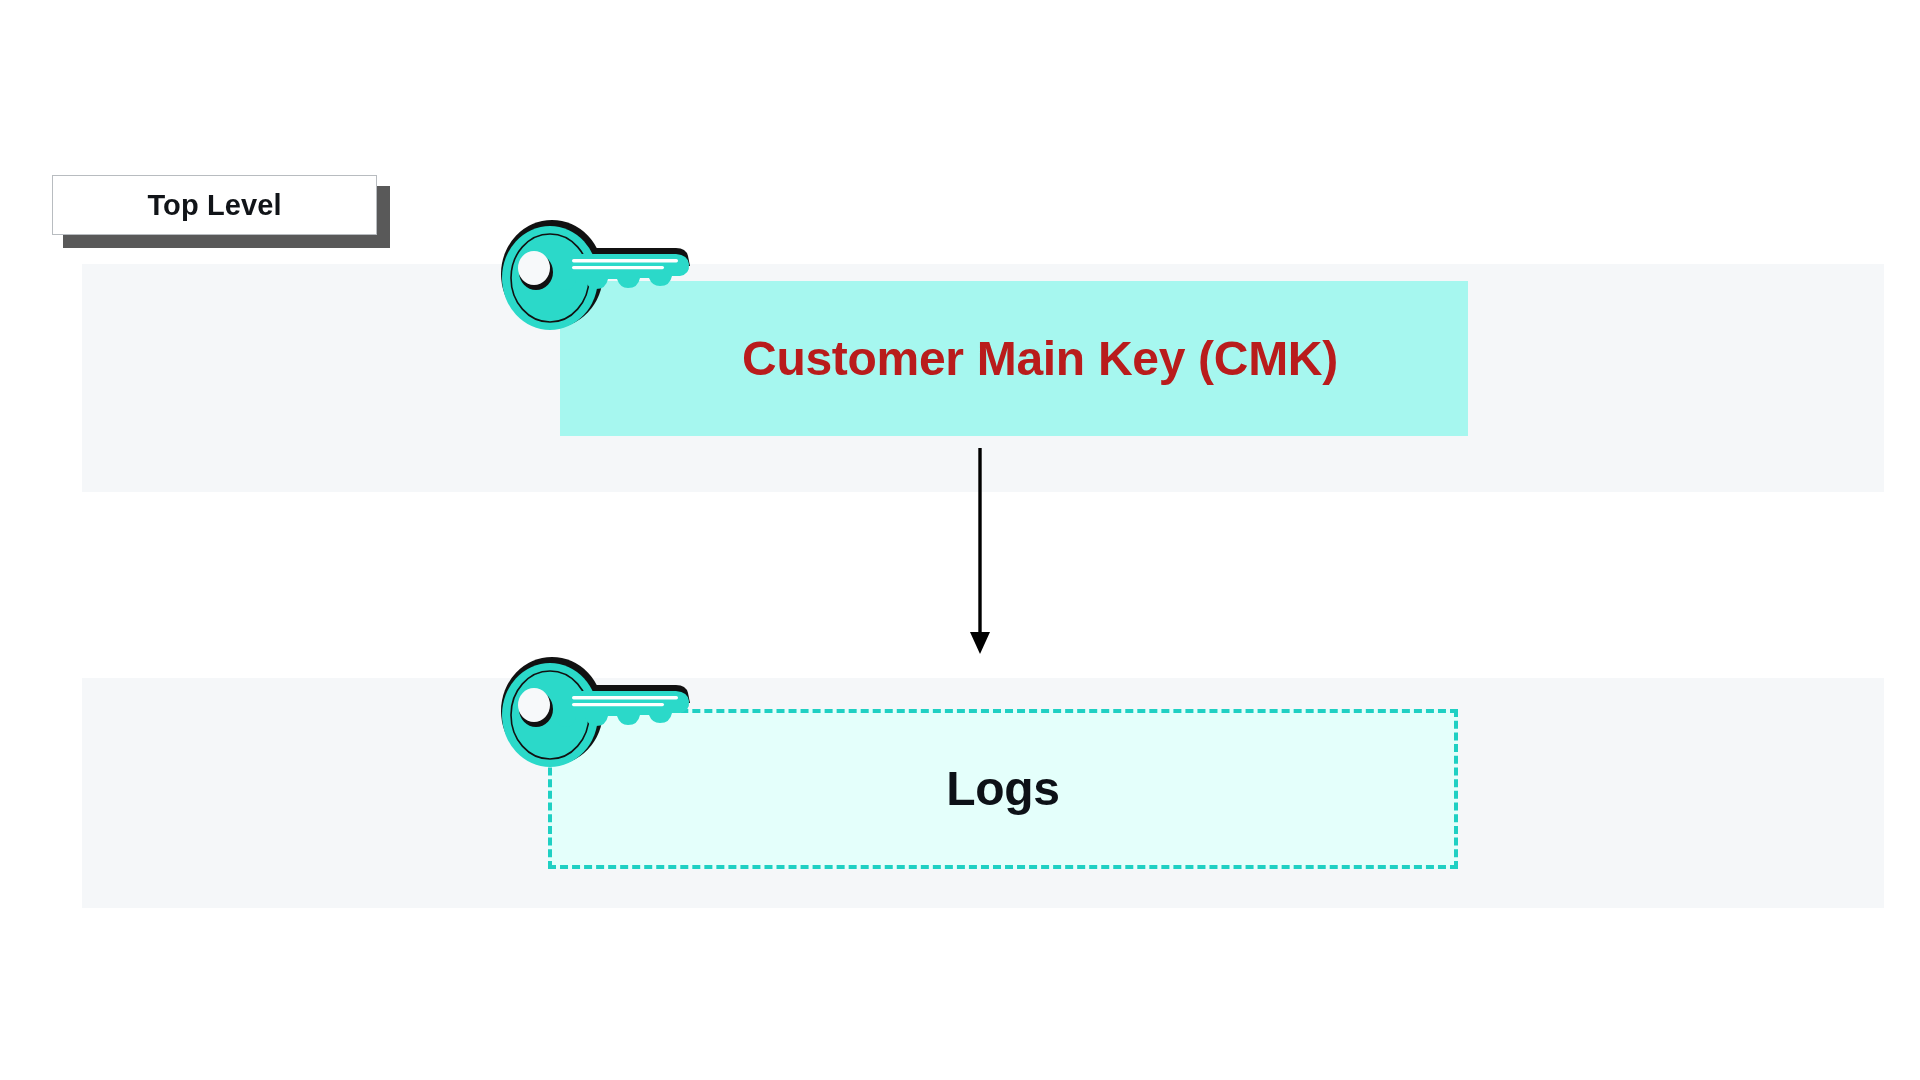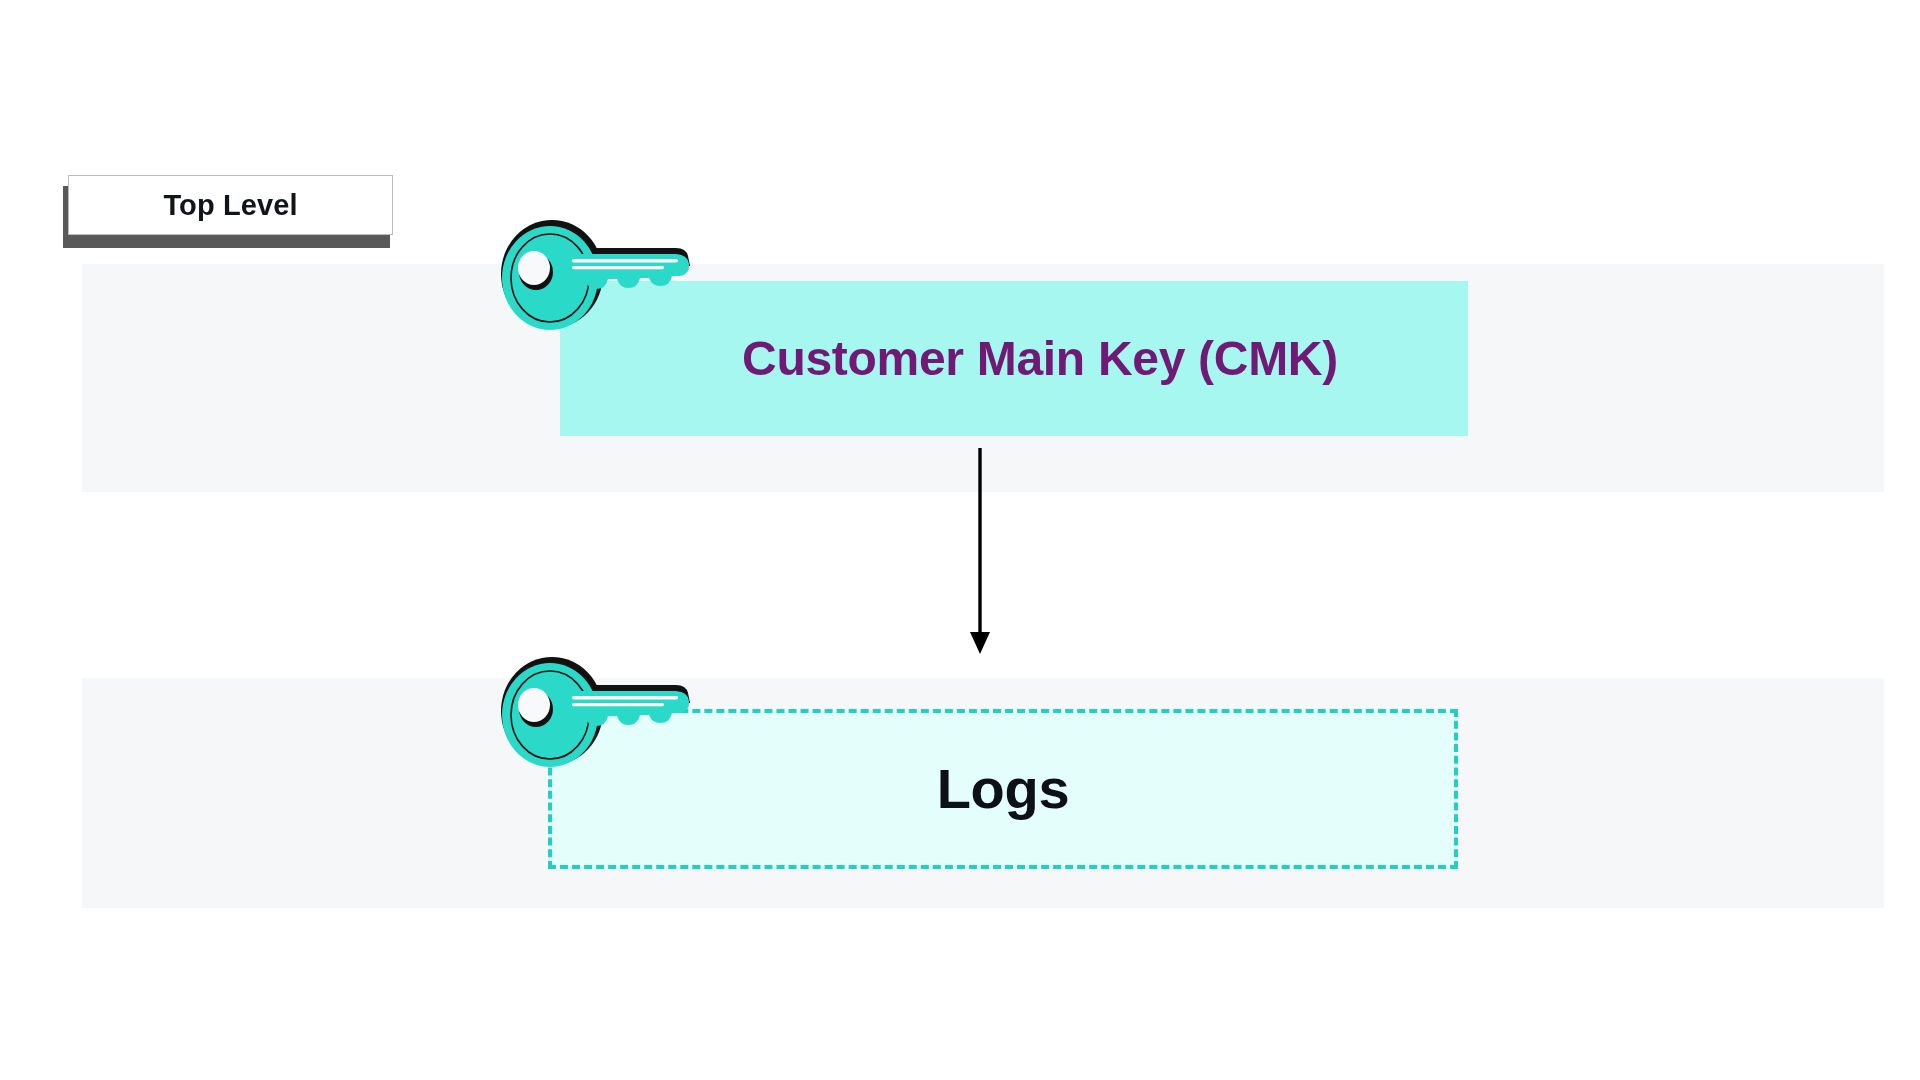--- a/index.html
+++ b/index.html
@@ -51,21 +51,21 @@
   .level-tag .shadow {
     position: absolute;
     left: 11px;
     top: 11px;
     width: 327px;
     height: 62px;
     background: #595959;
   }
   .level-tag .face {
     position: absolute;
-    left: 16px;
+    left: 0;
     top: 0;
     width: 325px;
     height: 60px;
     background: #ffffff;
     border: 1px solid #b8bcc0;
     box-sizing: border-box;
     display: flex;
     align-items: center;
     justify-content: center;
   }
@@ -90,35 +90,35 @@
   #node-cmk {
     left: 560px;
     top: 281px;
     width: 908px;
     height: 155px;
     background: #a6f7ef;
   }
   #node-cmk .node-label {
     font-size: 48px;
     font-weight: bold;
-    color: #701a75;
+    color: #b91c1c;
     letter-spacing: -0.3px;
     line-height: 1;
     padding-left: 52px;
   }
   #node-logs {
     left: 548px;
     top: 709px;
     width: 910px;
     height: 160px;
     background: #e4fffb;
     border: 4px dashed #1fd0c3;
   }
   #node-logs .node-label {
-    font-size: 56px;
+    font-size: 48px;
     font-weight: bold;
     color: #0d1117;
     letter-spacing: -0.3px;
     line-height: 1;
   }
 
   
   .key-icon {
     position: absolute;
     width: 232px;

